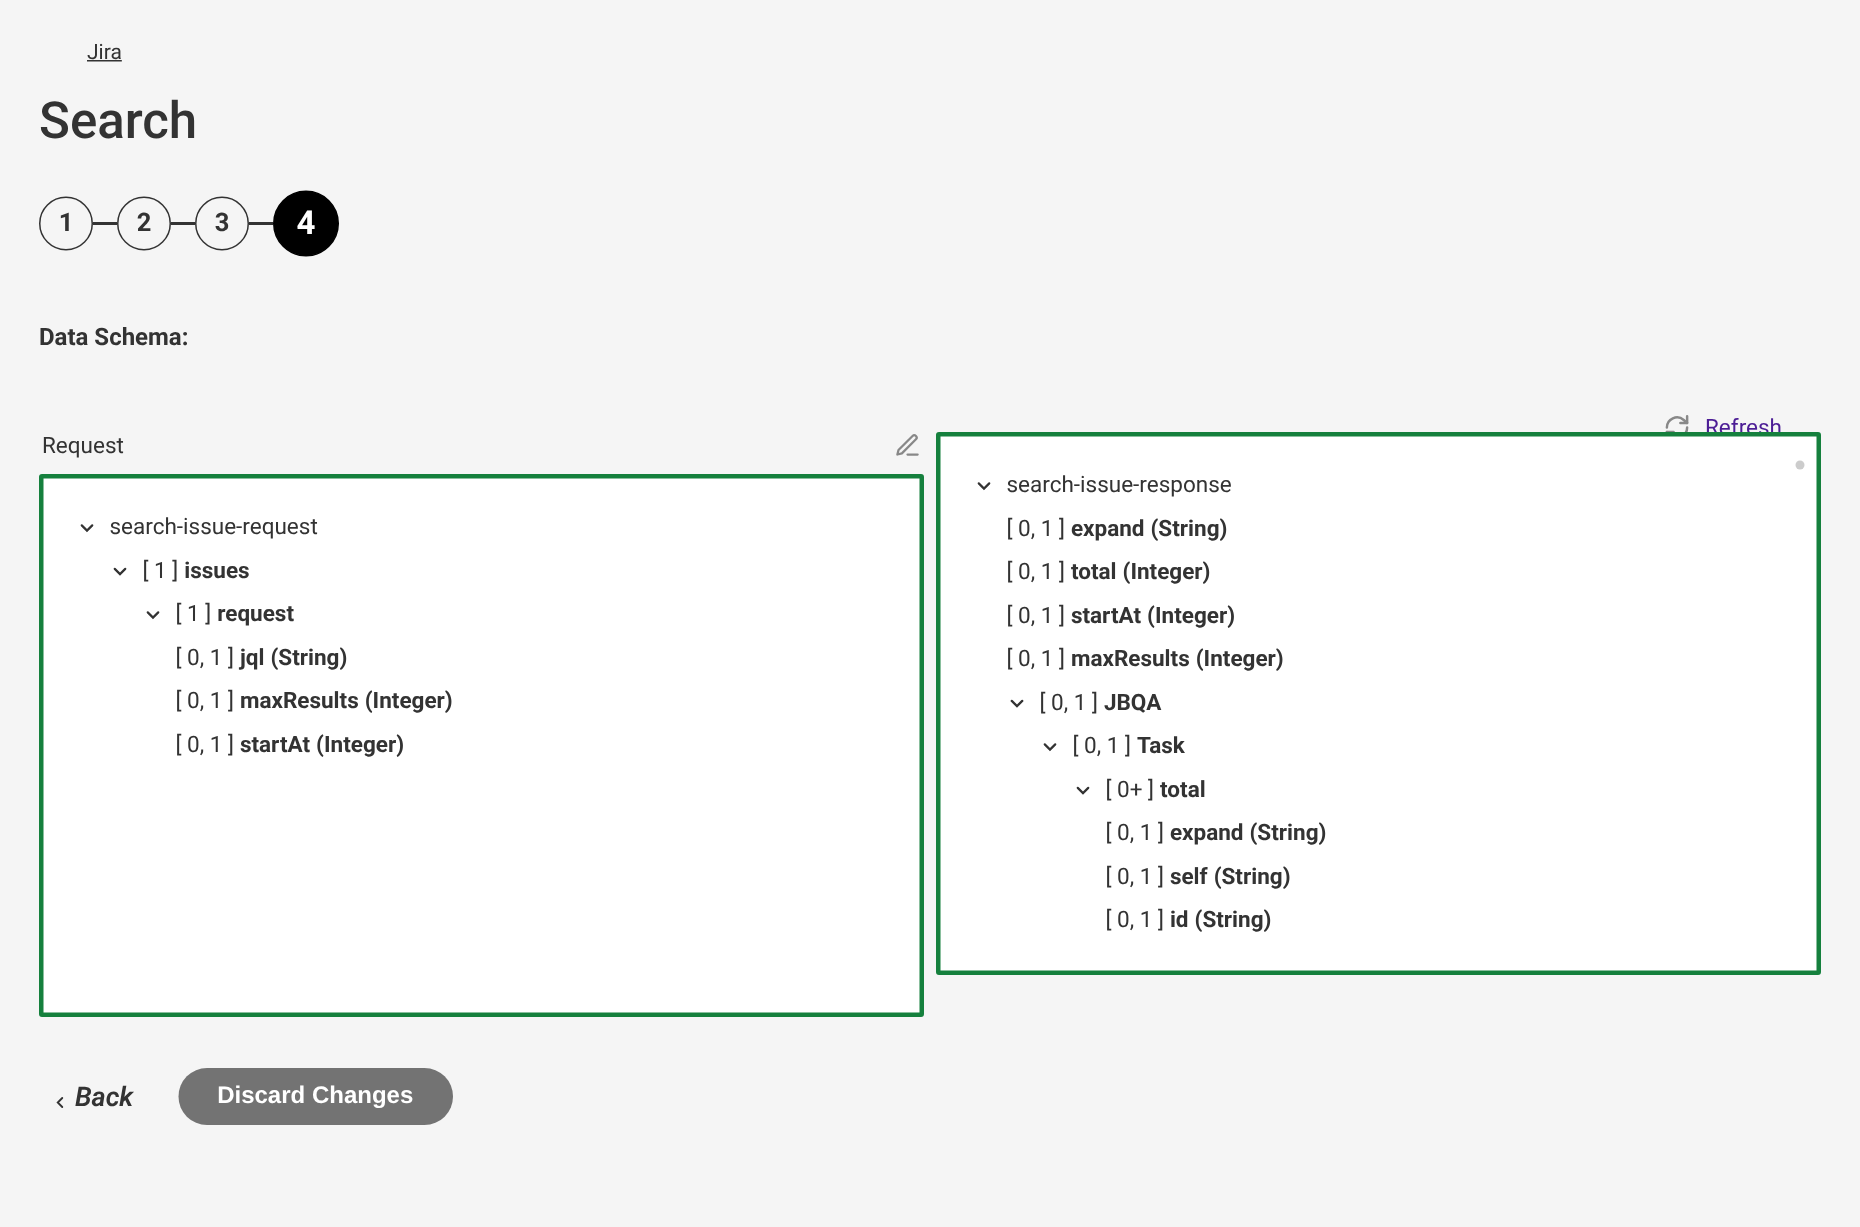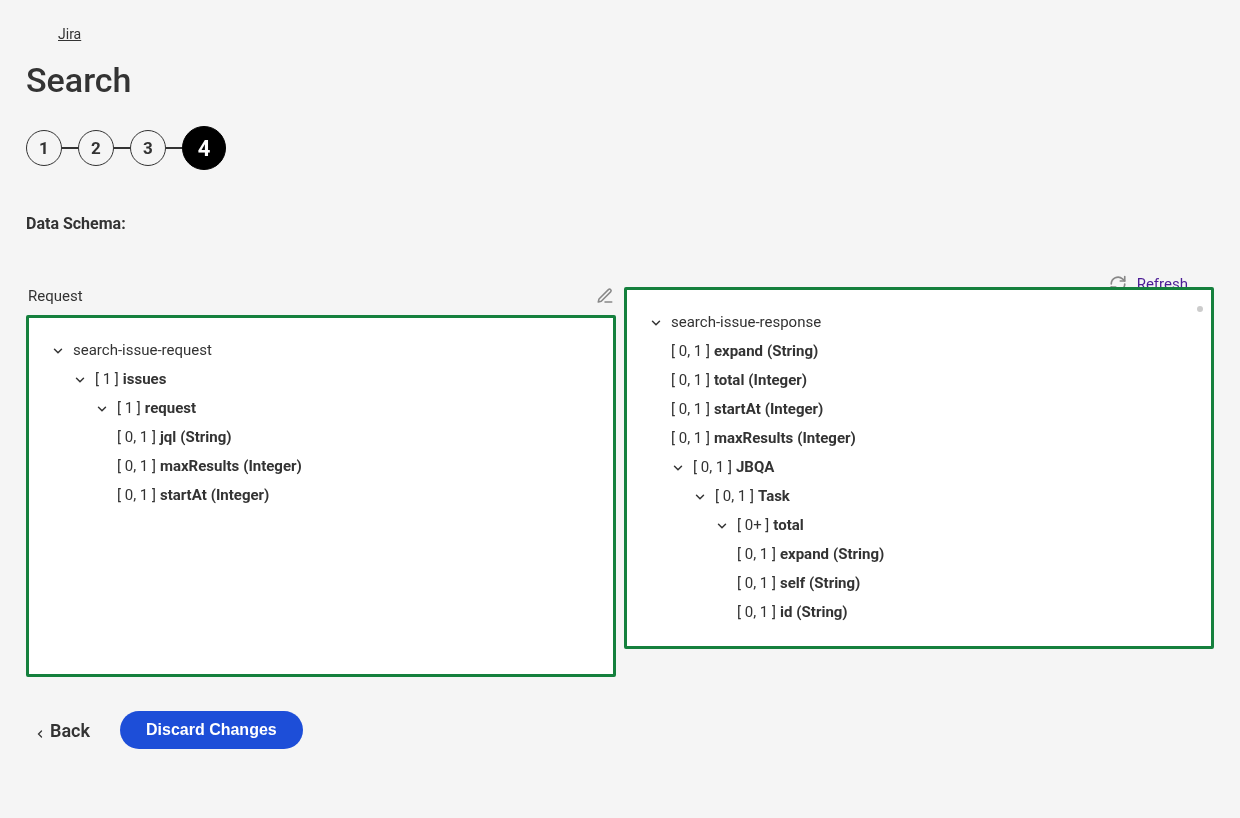--- a/index.html
+++ b/index.html
@@ -150,35 +150,36 @@
       padding-left: 8px;
     }
     .back-link {
       display: flex;
       align-items: flex-end;
       gap: 4px;
       font-size: 18px;
       font-weight: 600;
       color: #333;
       cursor: pointer;
+      font-style: italic;
     }
     .btn {
       border: none;
       border-radius: 20px;
       padding: 10px 26px;
       font-size: 16px;
       font-weight: 600;
       cursor: pointer;
     }
     .btn-primary {
       background: #e88a3f;
       color: #fff;
     }
     .btn-secondary {
-      background: #1d4ed8;
+      background: #737373;
       color: #fff;
     }
     .scroll-dot {
       position: absolute;
       right: 8px;
       top: 16px;
       width: 6px;
       height: 6px;
       border-radius: 50%;
       background: #ccc;

